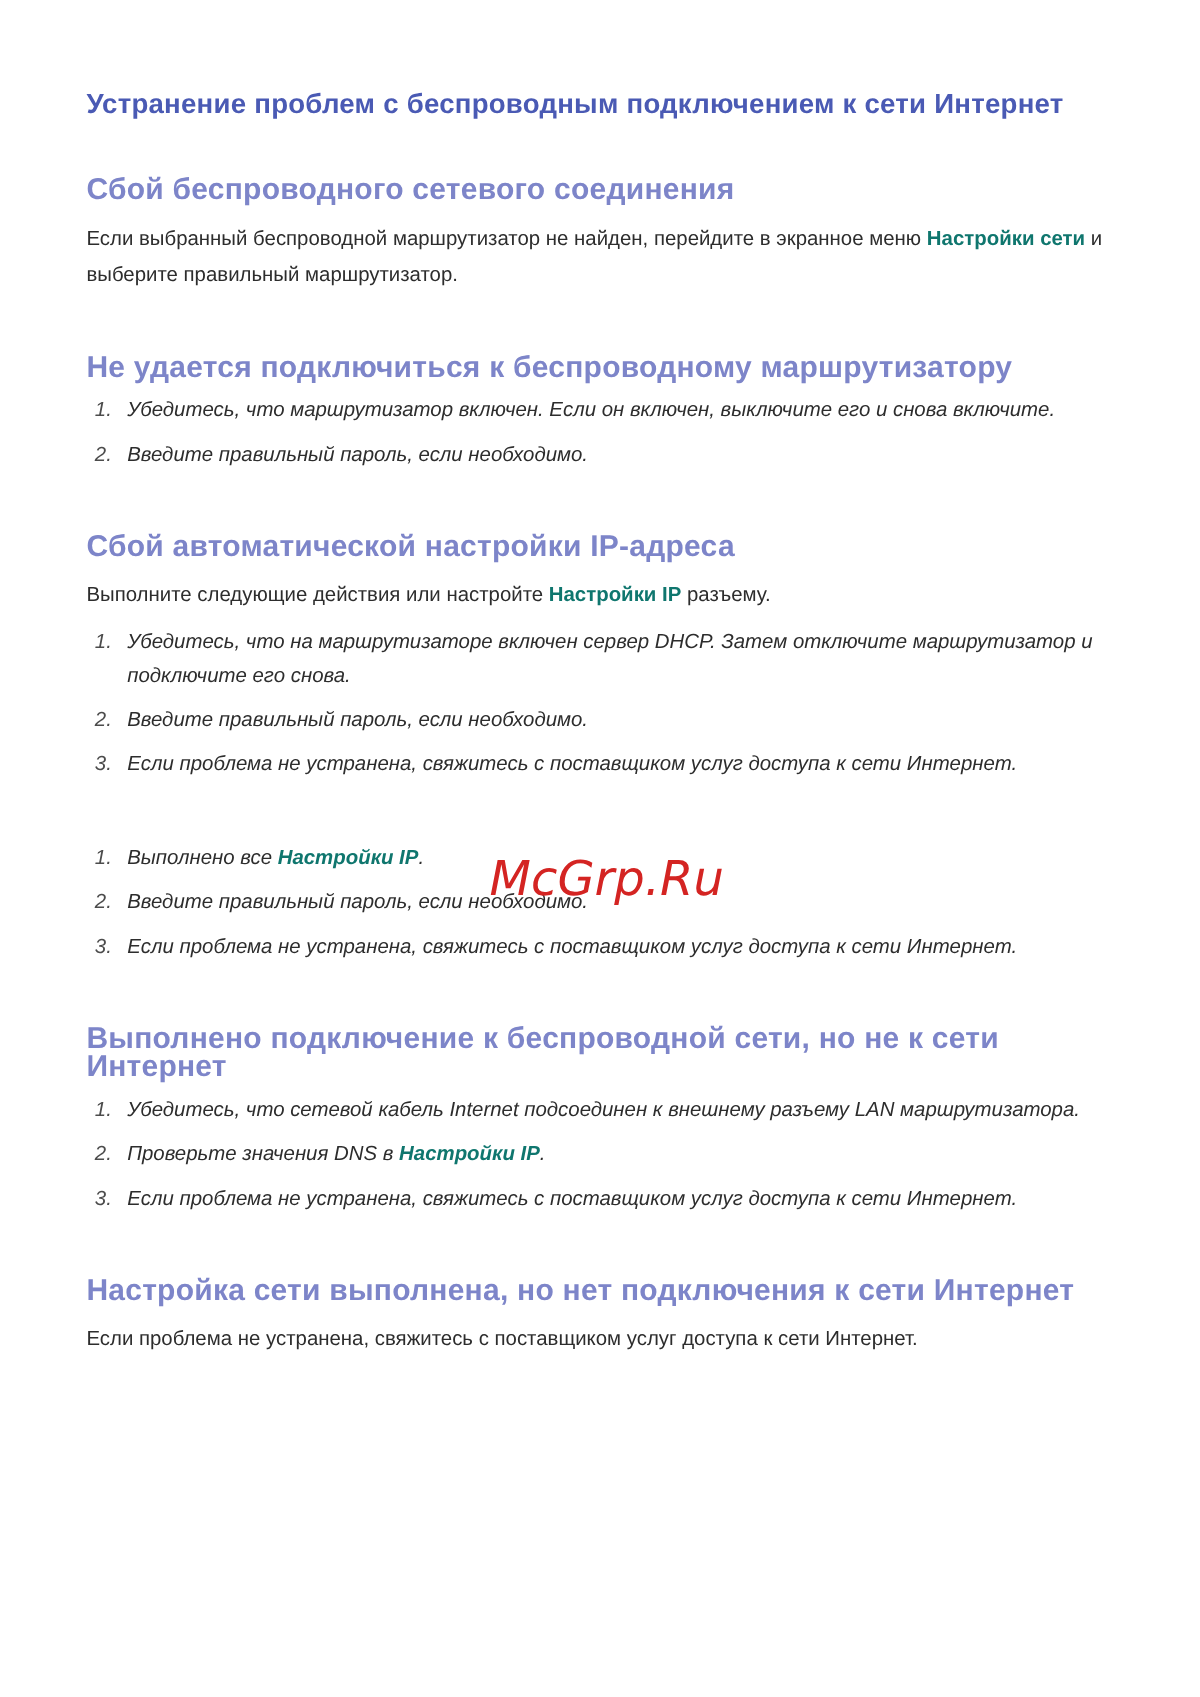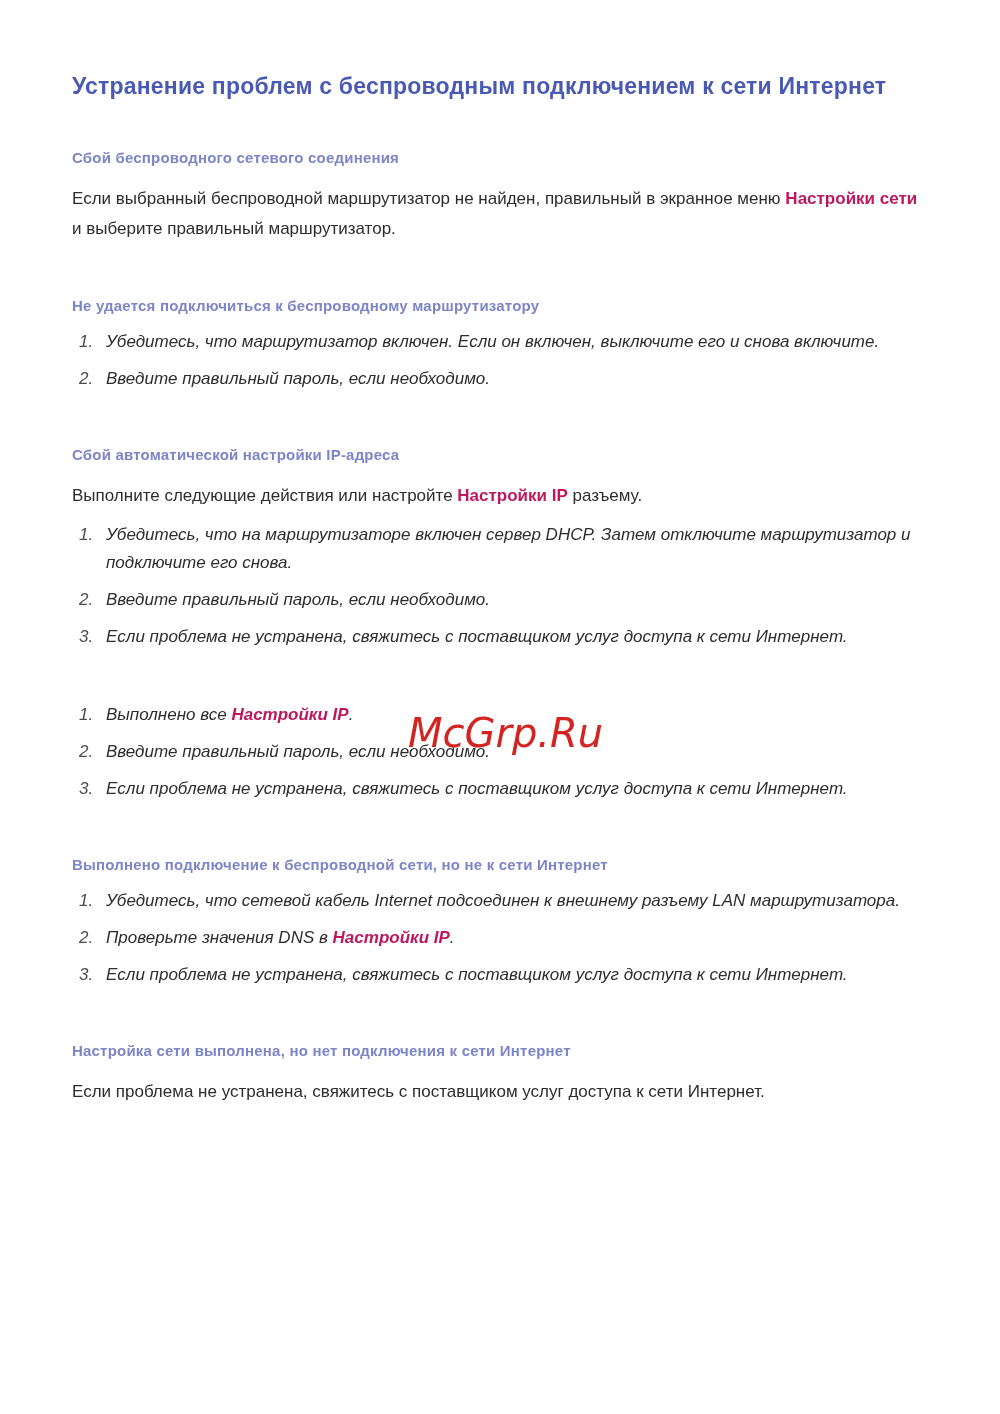--- a/index.html
+++ b/index.html
@@ -28,21 +28,21 @@
     letter-spacing: 0.2px;
   }
   .sec {
     margin-top: 50px;
   }
   .sec.first {
     margin-top: 46px;
   }
   .sec h2 {
     margin: 0;
-    font-size: 15px;
+    font-size: 25px;
     line-height: 24px;
     font-weight: 700;
     color: #7d85c9;
     letter-spacing: 0.2px;
   }
   .body-par {
     margin: 14px 0 0 0;
     font-size: 17px;
     line-height: 30px;
     color: #2d2d2d;
@@ -67,21 +67,21 @@
     color: #4c4c4c;
   }
   .step .txt {
     flex: 1;
     font-size: 17px;
     line-height: 28px;
     color: #2d2d2d;
     font-style: italic;
   }
   .ref {
-    color: #be185d;
+    color: #0f766e;
     font-weight: 700;
   }
   .sec-rel {
     position: relative;
   }
   .watermark {
     position: absolute;
     top: 10px;
     left: 336px;
     font-family: "DejaVu Sans", sans-serif;
@@ -95,21 +95,21 @@
 </style>
 </head>
 <body>
 
 <div class="page">
 
   <h1 class="doc-title">Устранение проблем с беспроводным подключением к сети Интернет</h1>
 
   <div class="sec first">
     <h2>Сбой беспроводного сетевого соединения</h2>
-    <p class="body-par"><span>Если выбранный беспроводной маршрутизатор не найден, правильный в экранное меню </span><span class="ref">Настройки сети</span><span> и выберите правильный маршрутизатор.</span></p>
+    <p class="body-par"><span>Если выбранный беспроводной маршрутизатор не найден, перейдите в экранное меню </span><span class="ref">Настройки сети</span><span> и выберите правильный маршрутизатор.</span></p>
   </div>
 
   <div class="sec">
     <h2>Не удается подключиться к беспроводному маршрутизатору</h2>
     <div class="steps">
       <div class="step">
         <span class="num">1.</span>
         <span class="txt"><span>Убедитесь, что маршрутизатор включен. Если он включен, выключите его и снова включите.</span></span>
       </div>
       <div class="step">

